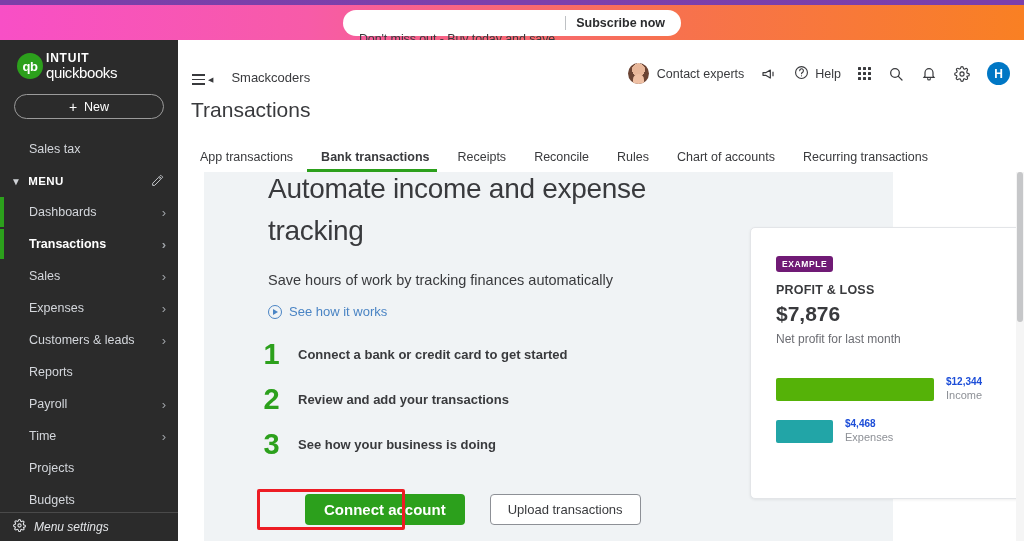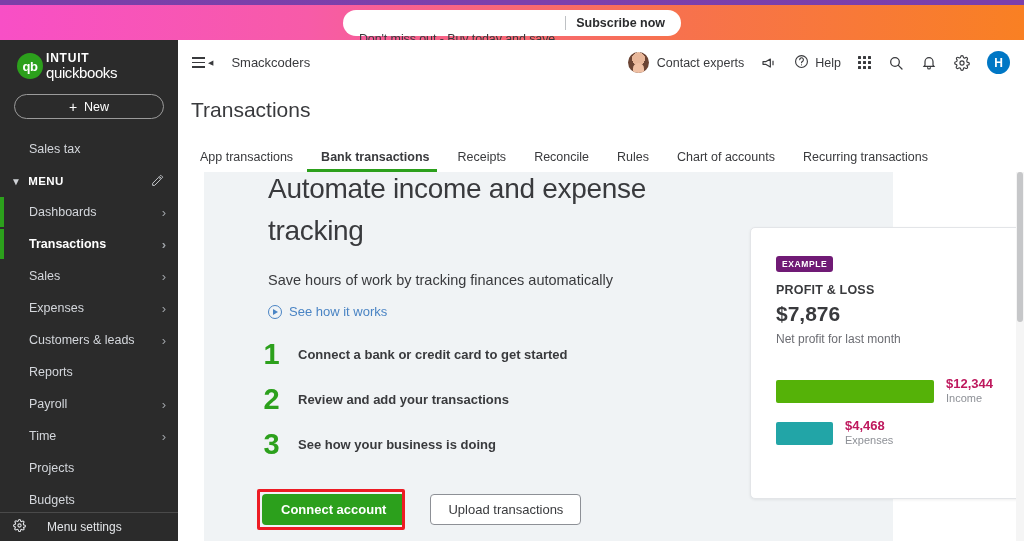--- a/index.html
+++ b/index.html
@@ -100,31 +100,31 @@
   .nav-item.active { color: #ffffff; font-weight: bold; }
   .nav-item.active::before {
     content: ""; position: absolute; left: 0; top: 1px;
     width: 4px; height: 30px; background: #2CA01C;
   }
   .menu-settings {
     position: absolute; bottom: 0; left: 0;
     width: 189px; height: 29px;
     background: #2B2B2B;
     border-top: 1px solid #4A4A4A;
-    display: flex; align-items: center; gap: 21px;
+    display: flex; align-items: center; gap: 8px;
     padding-left: 13px;
-    color: #E3E5E8; font-size: 12px; cursor: pointer;
+    color: #E3E5E8; font-size: 12px; cursor: pointer; font-style: italic;
   }
 
   
   .appbar {
     position: absolute; top: 40px; left: 178px;
     width: 846px; height: 45px;
     background: #fff;
-    display: flex; align-items: center;
+    display: flex; align-items: flex-end;
   }
   .hamburger {
     margin-left: 14px; display: flex; align-items: center;
     gap: 2px; cursor: pointer;
   }
   .ham-lines { display: flex; flex-direction: column; gap: 3px; }
   .ham-lines i { display: block; width: 13px; height: 1.6px; background: #393A3D; }
   .ham-arrow { font-size: 7px; color: #393A3D; margin-left: 1px; }
   .company-name {
     margin-left: 18px; font-size: 13px; color: #393A3D; cursor: pointer;
@@ -239,22 +239,22 @@
   .step-label { font-size: 13px; color: #393A3D; font-weight: bold; }
 
   .actions {
     position: absolute; left: 58px; top: 322px;
     display: flex; align-items: center; gap: 25px;
   }
   .btn-primary {
     background: #2CA01C; color: #fff;
     border: none; border-radius: 4px;
     height: 31px; padding: 0 19px;
-    font-size: 13px; font-weight: bold;
-    font-family: inherit; cursor: pointer;
+    font-size: 15px; font-weight: bold;
+    font-family: inherit; cursor: pointer; margin-left: 43px;
   }
   .btn-secondary {
     background: #fff; color: #393A3D;
     border: 1px solid #8D9096; border-radius: 4px;
     height: 31px; padding: 0 17px;
     font-size: 13px; font-family: inherit; cursor: pointer;
   }
   .highlight-box {
     position: absolute; left: 53px; top: 317px;
     width: 148px; height: 41px;
@@ -293,21 +293,21 @@
     font-size: 12px; color: #6B6C72;
   }
   .bar-row { position: absolute; display: flex; align-items: center; gap: 12px; }
   .bar-row.income { left: 25px; top: 148px; }
   .bar-row.expenses { left: 25px; top: 190px; }
   .bar {
     height: 23px; border-radius: 2px;
   }
   .bar.income-bar { width: 158px; background: #55B208; }
   .bar.expense-bar { width: 57px; background: #22A5A7; }
-  .bar-val { font-size: 13px; color: #be185d; font-weight: bold; line-height: 1.25; }
+  .bar-val { font-size: 10px; color: #1d4ed8; font-weight: bold; line-height: 1.25; }
   .bar-lbl { font-size: 11px; color: #8D9096; line-height: 1.25; }
 
   
   .vscroll {
     position: absolute; right: 0; top: 172px;
     width: 8px; height: 369px; background: #F5F5F5;
   }
   .vscroll .thumb {
     position: absolute; top: 0; left: 1px;
     width: 6px; height: 150px;

